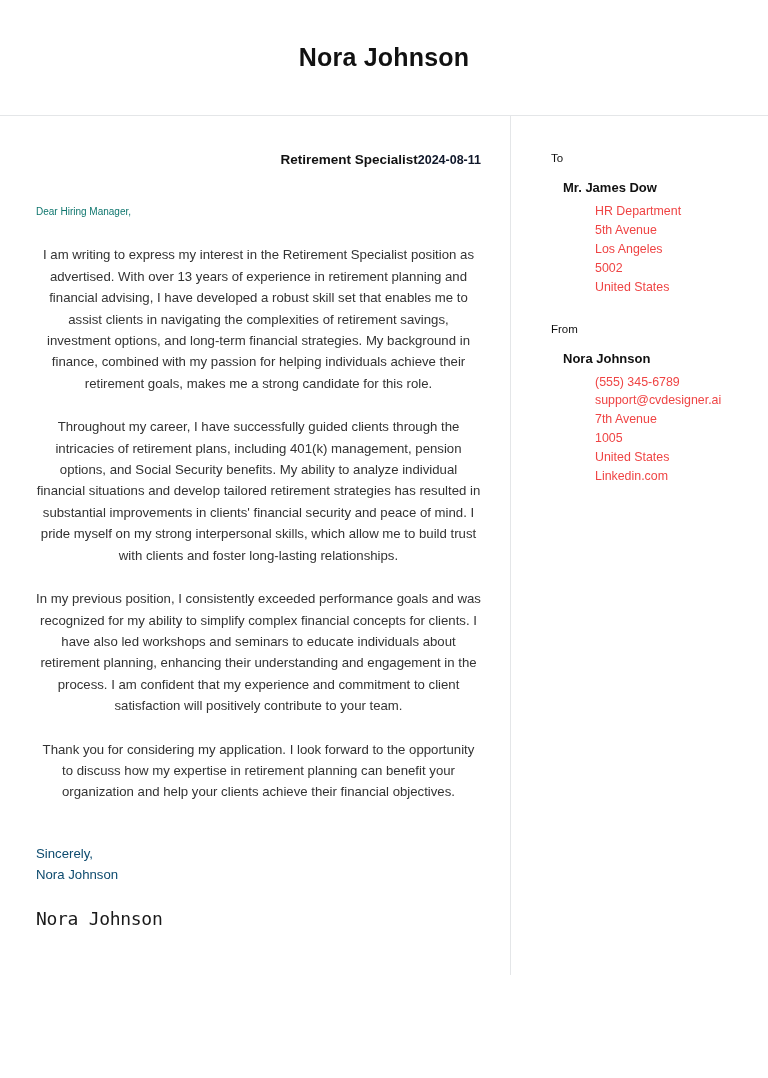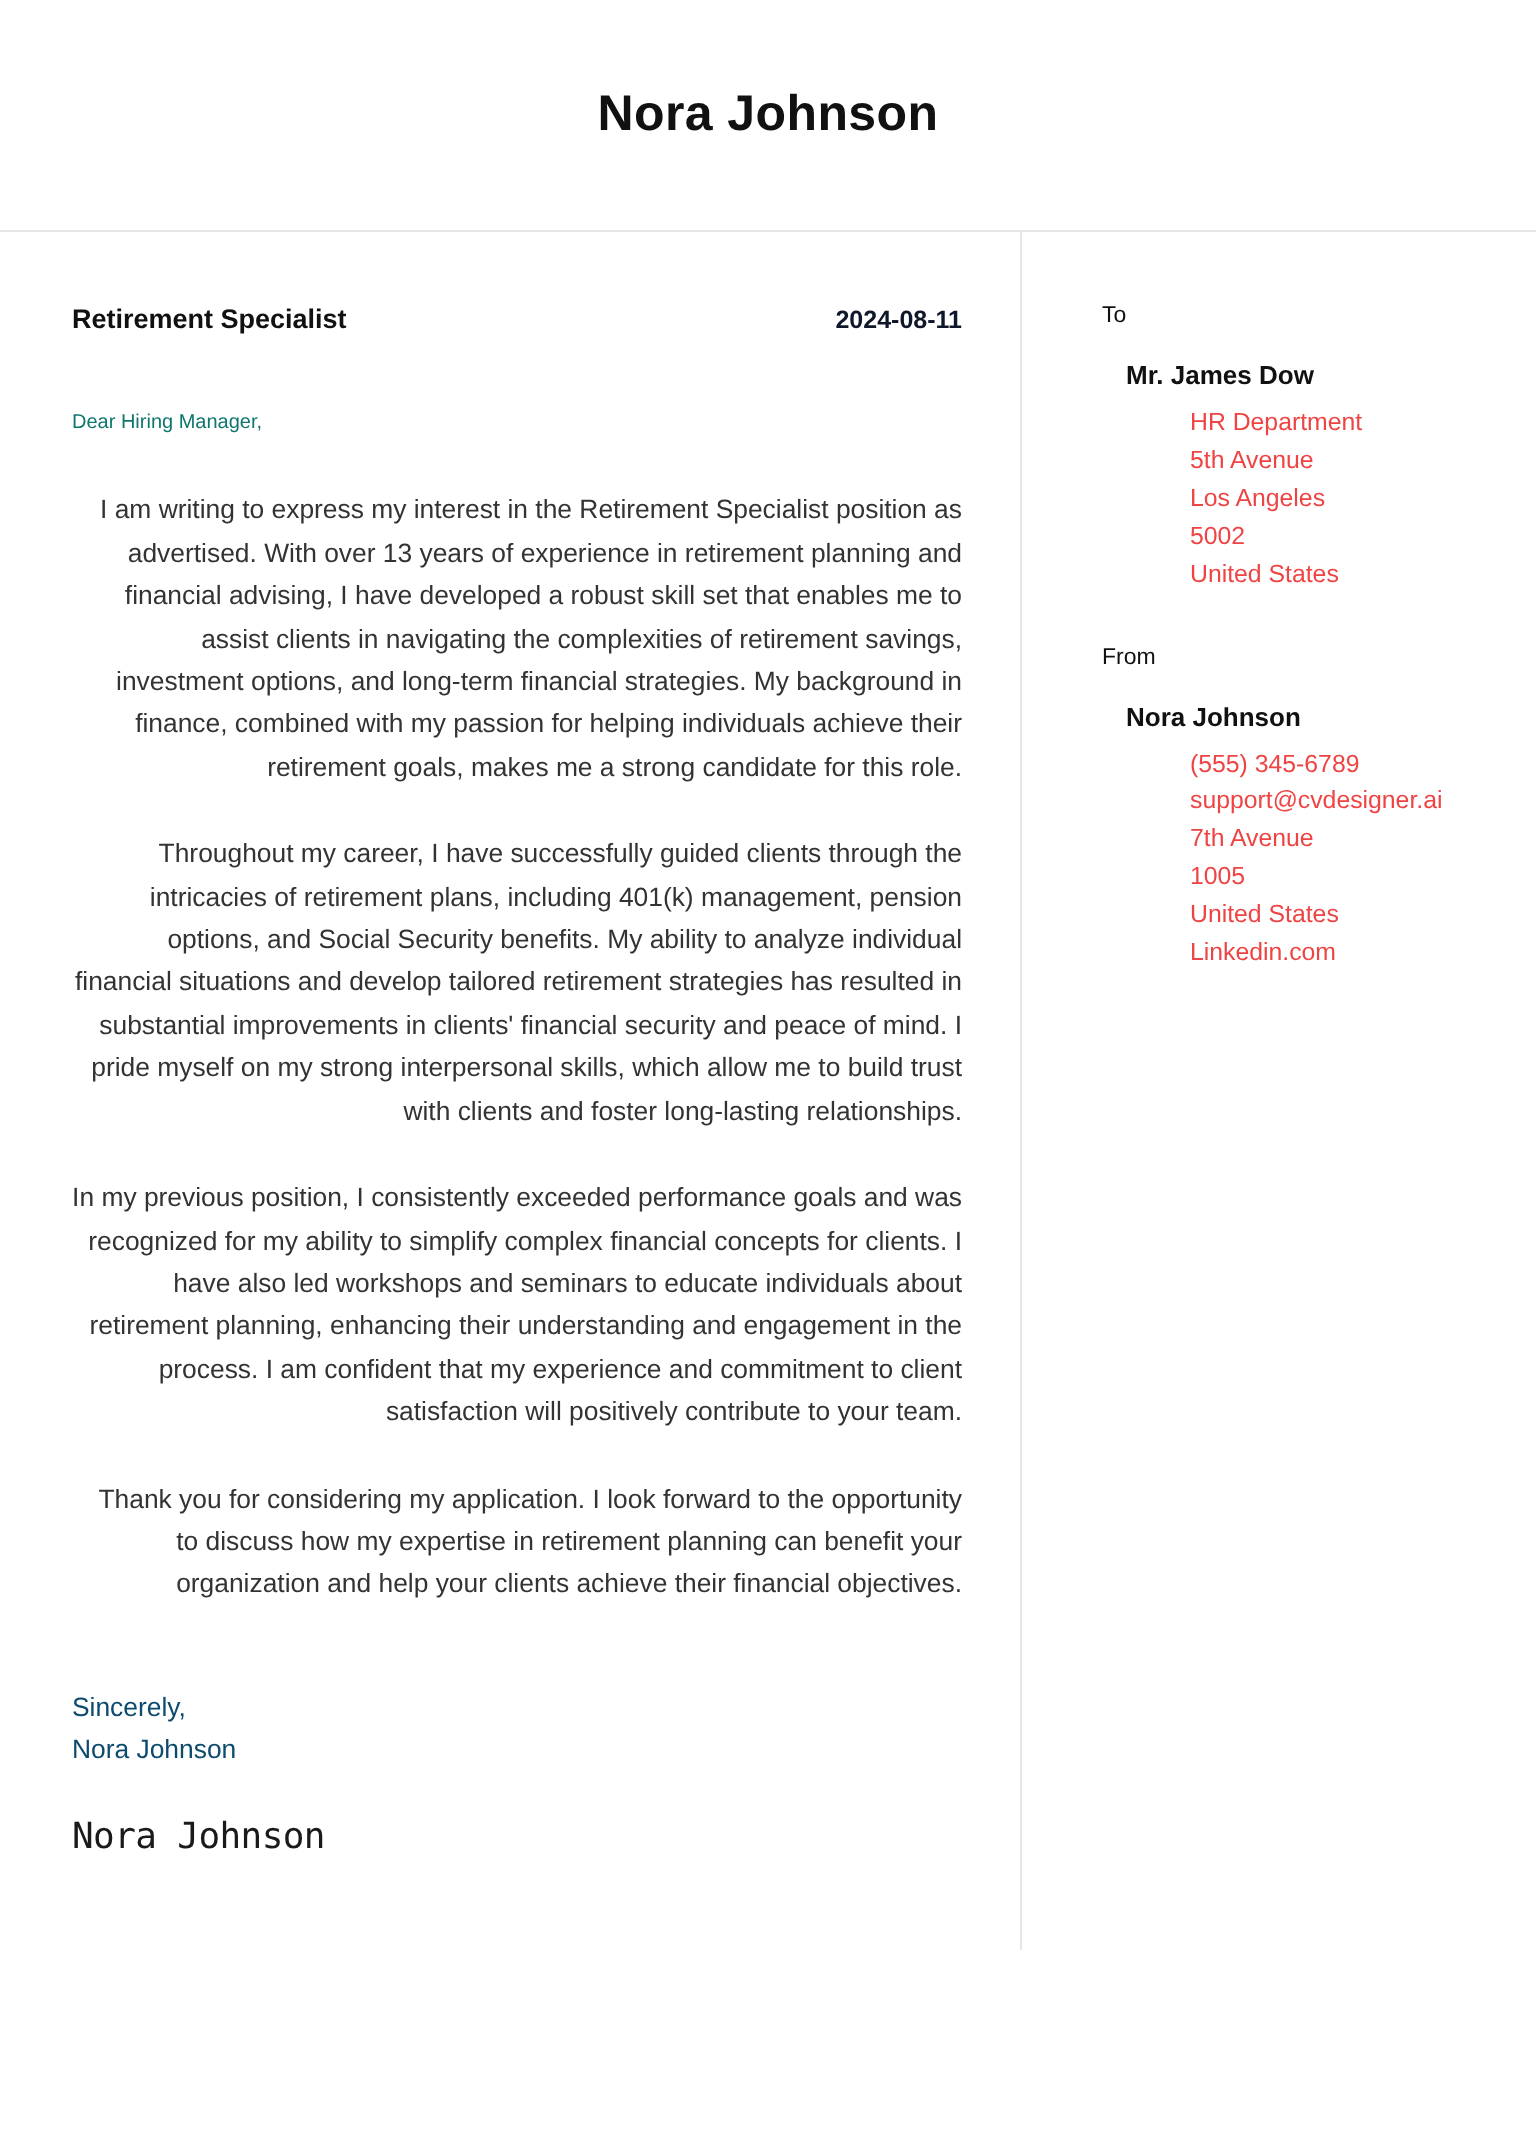--- a/index.html
+++ b/index.html
@@ -57,21 +57,21 @@
   .col-right {
     flex: 1;
     box-sizing: border-box;
     padding: 36px 20px 0 40px;
   }
 
   
   .meta-row {
     display: flex;
     align-items: baseline;
-    justify-content: space-between;
+    justify-content: flex-end;
     margin-bottom: 34px;
   }
   .job-title {
     font-size: 13.5px;
     font-weight: bold;
     color: #111111;
   }
   .letter-date {
     font-size: 12.5px;
     font-weight: bold;
@@ -82,21 +82,21 @@
     font-size: 10px;
     line-height: 21.4px;
     color: #0f766e;
     margin-bottom: 22px;
   }
   .para {
     font-size: 13.2px;
     line-height: 21.4px;
     color: #333333;
     margin: 0 0 22px 0;
-    text-align: right;
+    text-align: center;
   }
   .closing {
     margin-top: 40px;
     font-size: 13.2px;
     line-height: 21.4px;
     color: #0c4a6e;
   }
   .closing div { white-space: nowrap; }
   .signature {
     margin-top: 22px;

